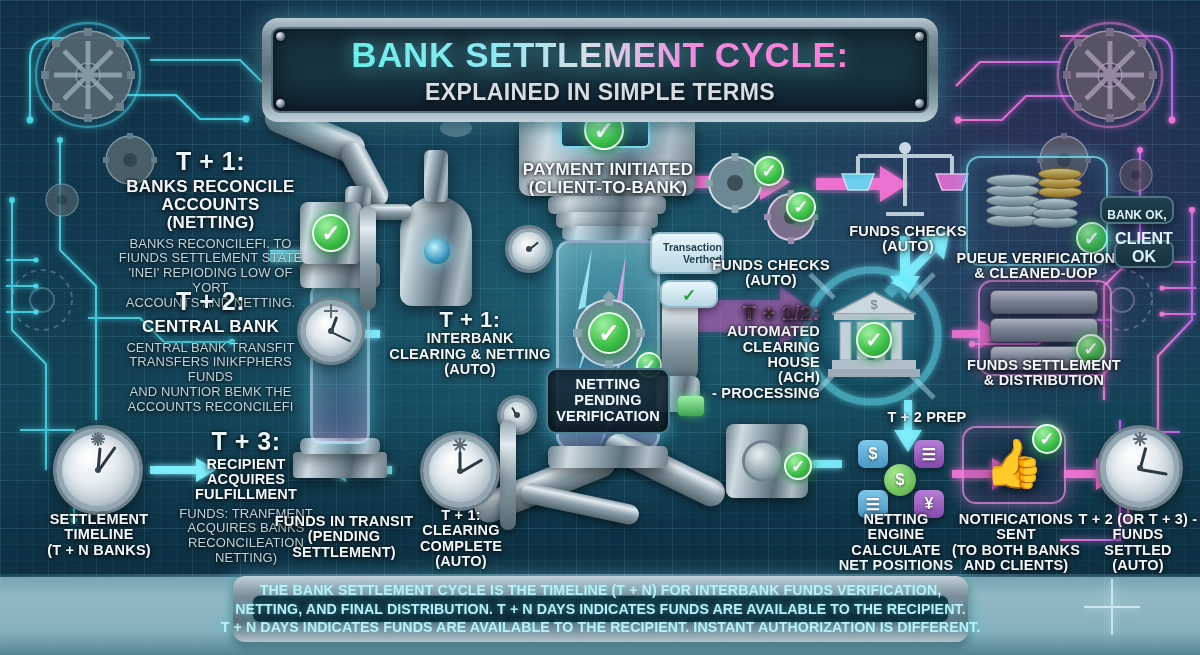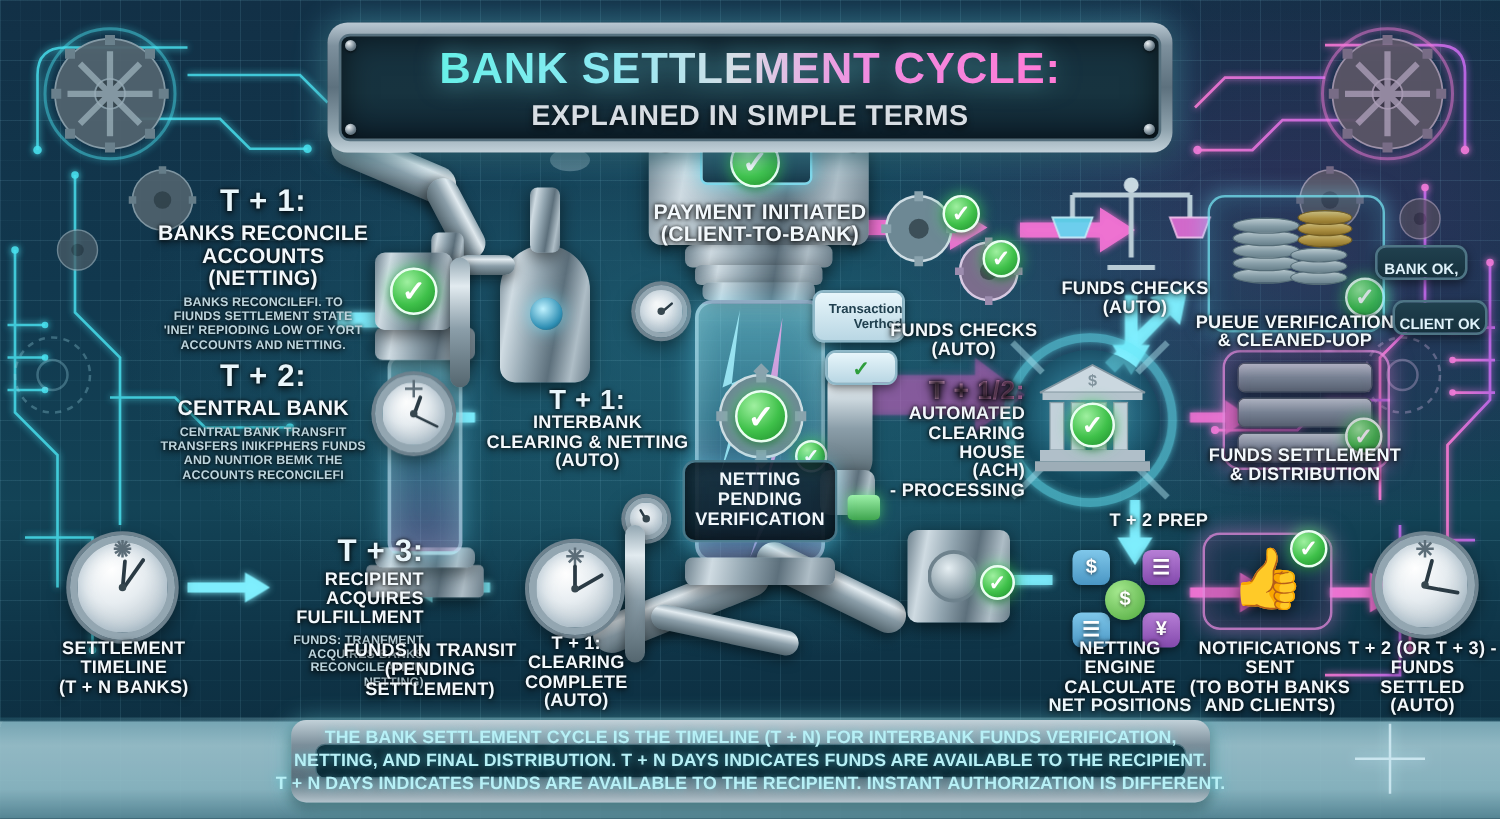--- a/index.html
+++ b/index.html
@@ -83,21 +83,21 @@
   }
   .screw{ position:absolute; width:9px; height:9px; border-radius:50%;
     background:radial-gradient(circle at 35% 30%, #eef3f6, #6c7e8a 60%, #3e4c55);
     box-shadow:0 1px 2px rgba(0,0,0,.6); }
 
   
   .lbl{ position:absolute; text-align:center; text-shadow:0 2px 6px rgba(0,0,0,.85), 0 0 3px rgba(0,0,0,.9); line-height:1.06; }
   .t-head{ font-size:25px; font-weight:bold; color:#e9f6fb; letter-spacing:.5px; }
   .t-title{ font-size:17px; font-weight:bold; color:#f2f8fc; letter-spacing:.2px; }
   .t-title.sm{ font-size:14.5px; }
-  .t-body{ font-size:10px; font-weight:bold; color:#bcd4dd; letter-spacing:.1px; line-height:1.14; }
+  .t-body{ font-size:13px; font-weight:normal; color:#bcd4dd; letter-spacing:.1px; line-height:1.14; }
   .t-head.pink{
      background:linear-gradient(90deg,#ffd9f6,#ff9bea);
      -webkit-background-clip:text; background-clip:text; color:transparent;
      filter:drop-shadow(0 2px 4px rgba(0,0,0,.7));}
   .clock{
     position:absolute; border-radius:50%;
     background:
       radial-gradient(circle at 38% 30%, #ffffff 0%, #e7edf1 40%, #c7d2d9 70%, #9fb0ba 100%);
     border:6px solid #93a6b1;
     box-shadow:0 0 0 3px #6e828e, 0 6px 16px rgba(0,0,0,.55), inset 0 0 14px rgba(120,150,170,.5);
@@ -665,21 +665,21 @@
 
   <div class="lbl" style="left:118px; top:288px; width:185px;">
     <div class="t-head">T + 2:</div>
     <div class="t-title" style="margin-top:3px;">CENTRAL BANK</div>
     <div class="t-body" style="margin-top:5px;">CENTRAL BANK TRANSFIT</div>
     <div class="t-body">TRANSFERS INIKFPHERS FUNDS</div>
     <div class="t-body">AND NUNTIOR BEMK THE</div>
     <div class="t-body">ACCOUNTS RECONCILEFI</div>
   </div>
 
-  <div class="lbl" style="left:179px; top:428px; width:160px;text-align:right;">
+  <div class="lbl" style="left:166px; top:428px; width:160px;">
     <div class="t-head">T + 3:</div>
     <div class="t-title sm" style="margin-top:2px;">RECIPIENT</div>
     <div class="t-title sm">ACQUIRES</div>
     <div class="t-title sm">FULFILLMENT</div>
     <div class="t-body" style="margin-top:4px;">FUNDS: TRANFMENT</div>
     <div class="t-body">ACQUIRES BANKS</div>
     <div class="t-body">RECONCILEATION</div>
     <div class="t-body">NETTING)</div>
   </div>
 
@@ -773,21 +773,21 @@
   </div>
 
   <div class="lbl" style="left:964px; top:358px; width:160px;">
     <div class="t-title sm">FUNDS SETTLEMENT</div>
     <div class="t-title sm">&amp; DISTRIBUTION</div>
   </div>
 
   <div class="bubble dark" style="left:1100px; top:196px; width:74px; height:28px; font-size:12px;">
     <span>BANK OK,</span>
   </div>
-  <div class="bubble dark" style="left:1114px; top:240px; width:76px; height:28px; font-size:12px;">
+  <div class="bubble dark" style="left:1114px; top:240px; width:60px; height:28px; font-size:16px;">
     <span>CLIENT OK</span>
   </div>
 
   <div class="floor"></div>
   <div class="floor-edge"></div>
   <div class="sparkle"></div>
 
   <div class="caption-frame">
     <div class="caption-inner">
       <div>THE BANK SETTLEMENT CYCLE IS THE TIMELINE (T + N) FOR INTERBANK FUNDS VERIFICATION,</div>

